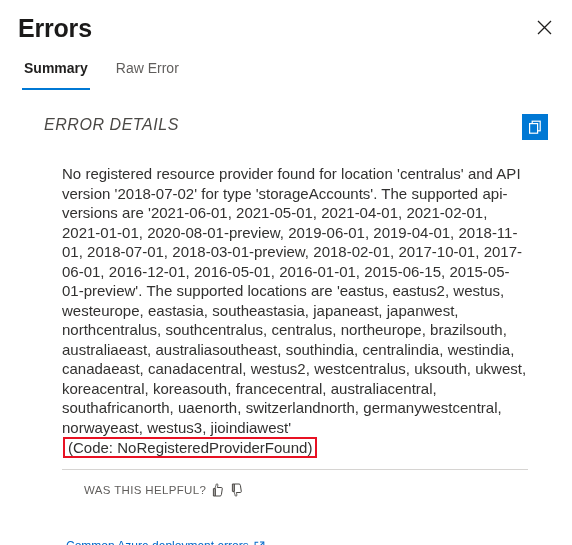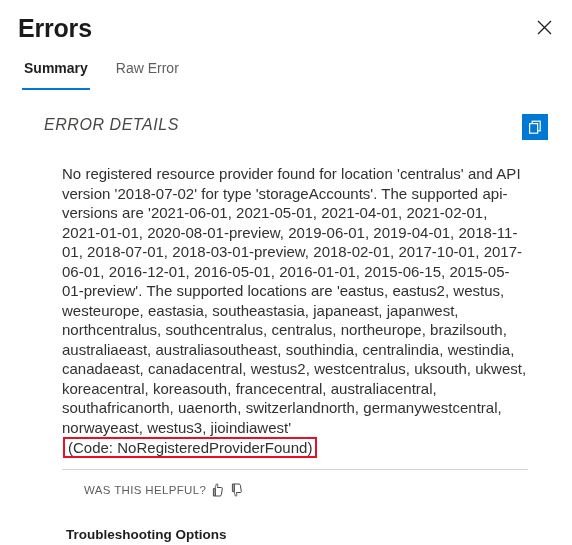--- a/index.html
+++ b/index.html
@@ -252,21 +252,20 @@
         <span>
           <svg width="16" height="16" viewBox="0 0 16 16" aria-hidden="true">
             <path d="M4.4 9.4 L6.2 9.4 L6.2 2 L4.4 2 Z" fill="none" stroke="#4a4845" stroke-width="1"></path>
             <path d="M6.2 9.4 C6.2 9.4 6.0 10.4 6.6 11.6 C7.2 12.8 7.0 13.8 7.6 14.1 C8.5 14.5 8.9 13.6 8.8 12.6 C8.75 11.7 8.3 10.5 8.3 10.5 L12.3 10.5 C13.0 10.5 13.4 10.0 13.3 9.4 L12.4 3.4 C12.3 2.6 11.9 2 11.1 2 L6.2 2 Z" fill="none" stroke="#4a4845" stroke-width="1" stroke-linejoin="round"></path>
           </svg>
         </span>
       </button>
     </div>
 
     <div class="troubleshooting">
-      <div class="troubleshooting-title">Troubleshooting Options</div>
       <div class="link-list">
 
         <a class="link-item">
           <span>Common Azure deployment errors</span>
           <span>
             <svg width="11" height="11" viewBox="0 0 12 12" aria-hidden="true">
               <path d="M4.6 1.4 L1.2 1.4 L1.2 10.6 L10.4 10.6 L10.4 7.2" fill="none" stroke="#0068c9" stroke-width="1.1"></path>
               <path d="M6.6 1.2 L10.7 1.2 L10.7 5.3" fill="none" stroke="#0068c9" stroke-width="1.1"></path>
               <path d="M10.6 1.3 L5.6 6.3" fill="none" stroke="#0068c9" stroke-width="1.1"></path>
             </svg>

